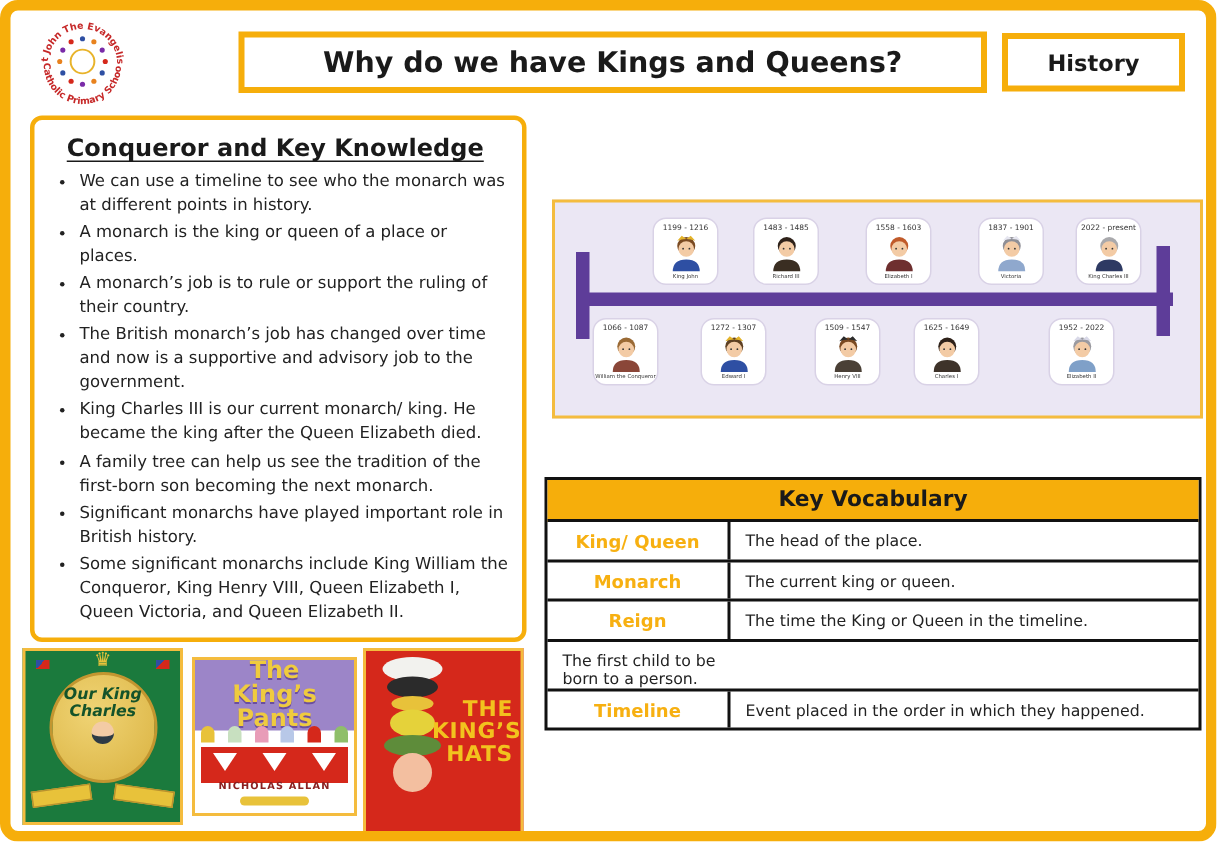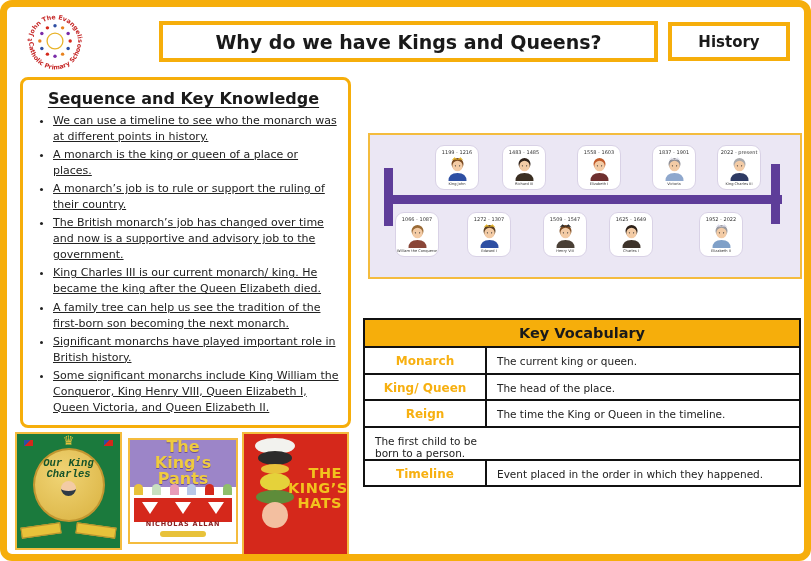--- a/index.html
+++ b/index.html
@@ -13,21 +13,21 @@
     box-sizing:border-box;display:flex;align-items:center;justify-content:center;background:#fff;}
   .title-box h1{margin:0;font-size:19px;font-weight:bold;}
   .subject-box{position:absolute;left:661px;top:15px;width:122px;height:39px;border:4px solid var(--gold,#F6AE0B);
     box-sizing:border-box;display:flex;align-items:center;justify-content:center;font-size:15px;font-weight:bold;background:#fff;}
 
   
   .knowledge{position:absolute;left:13px;top:70px;width:331px;height:351px;border:3px solid var(--gold,#F6AE0B);
     border-radius:8px;box-sizing:border-box;padding:6px 8px 0 4px;background:#fff;}
   .knowledge h2{margin:3px 0 5px;text-align:center;font-size:16px;text-decoration:underline;text-underline-offset:3px;}
   .knowledge ul{margin:2px 0 0;padding-left:26px;}
-  .knowledge li{font-size:11px;line-height:1.46;margin-bottom:2px;color:#222;text-decoration:underline;}
+  .knowledge li{font-size:11px;line-height:1.46;margin-bottom:2px;color:#222;}
 
   
   .timeline{position:absolute;left:361px;top:126px;width:434px;height:146px;background:var(--timeline-bg,#EBE7F4);
     border:2px solid #F4BC3E;box-sizing:border-box;}
   .tl-axis{position:absolute;left:14px;top:60px;width:398px;height:9px;background:var(--purple,#5E3D99);}
   .tl-cap{position:absolute;width:9px;background:var(--purple,#5E3D99);}
   .tl-cap.left{left:14px;top:33px;height:58px;}
   .tl-cap.right{left:401px;top:29px;height:60px;}
   .tl-row{position:absolute;left:0;top:0;width:100%;height:100%;}
   .monarch-card{position:absolute;width:44px;height:45px;background:#fff;border:1px solid #D9D2E6;border-radius:9px;
@@ -48,21 +48,21 @@
   .vocab-term{border-right:2px solid #111;display:flex;justify-content:center;font-weight:bold;font-size:12px;
     color:var(--term-gold,#F7B011);padding-top:6px;}
   .vocab-def{font-size:10.5px;color:#222;padding:7px 4px 0 10px;}
 
   
   .book{position:absolute;box-sizing:border-box;border:2px solid #F4BC3E;overflow:hidden;}
   .book1{left:8px;top:425px;width:107px;height:118px;background:var(--book-green,#1B7A3D);}
   .b1-crown{position:absolute;left:50%;transform:translateX(-50%);top:0px;color:#E8C23A;font-size:13px;line-height:13px;}
   .b1-medal{position:absolute;left:50%;top:14px;transform:translateX(-50%);width:72px;height:74px;border-radius:50%;
     background:radial-gradient(circle at 40% 35%, #F0D475, #D9B13F);border:2px solid #C29630;box-sizing:border-box;
-    display:flex;flex-direction:column;align-items:center;font-family:Liberation Mono, monospace;}
+    display:flex;flex-direction:column;align-items:center;}
   .b1-title{margin-top:8px;width:56px;text-align:center;font-size:10.5px;line-height:1.05;font-weight:bold;
     font-style:italic;color:#14532A;}
   .b1-face{width:15px;height:15px;border-radius:50%;background:#F3CBA5;margin-top:1px;border-bottom:5px solid #2E3A45;box-sizing:border-box;}
   .b1-ribbon{position:absolute;bottom:12px;width:40px;height:11px;background:#E8C23A;border:1px solid #B8922E;box-sizing:border-box;}
   .b1-ribbon.l{left:4px;transform:rotate(-8deg);} .b1-ribbon.r{right:4px;transform:rotate(8deg);}
   .b1-flag{position:absolute;top:6px;width:9px;height:6px;background:linear-gradient(135deg,#2E4FA3 40%,#D5281B 40%);}
   .b1-flag.l{left:7px;} .b1-flag.r{right:7px;}
 
   .book2{left:121px;top:431px;width:110px;height:106px;background:#fff;}
   .b2-top{position:absolute;left:0;top:0;width:100%;height:46%;background:var(--book-purple,#9C85C8);
@@ -125,21 +125,21 @@
 
   <div class="title-box">
     <h1>Why do we have Kings and Queens?</h1>
   </div>
 
   <div class="subject-box">
     <span>History</span>
   </div>
 
   <div class="knowledge">
-    <h2>Sequence and Key Knowledge</h2>
+    <h2>Conqueror and Key Knowledge</h2>
     <ul>
 
     <li>We can use a timeline to see who the monarch was at different points in history.</li>
         <li>A monarch is the king or queen of a place or places.</li>
         <li>A monarch’s job is to rule or support the ruling of their country.</li>
         <li>The British monarch’s job has changed over time and now is a supportive and advisory job to the government.</li>
         <li>King Charles III is our current monarch/ king. He became the king after the Queen Elizabeth died.</li>
         <li>A family tree can help us see the tradition of the first-born son becoming the next monarch.</li>
         <li>Significant monarchs have played important role in British history.</li>
         <li>Some significant monarchs include King William the Conqueror, King Henry VIII, Queen Elizabeth I, Queen Victoria, and Queen Elizabeth II.</li>
@@ -278,26 +278,26 @@
           <div class="m-name">Elizabeth II</div>
         </div>
       </div>
   </div>
 
   <div class="vocab">
     <div class="vocab-header">Key Vocabulary</div>
     <div class="vocab-rows">
 
     <div class="vocab-row">
+          <div class="vocab-term">King/ Queen</div>
+          <div class="vocab-def">The head of the place.</div>
+        </div>
+        <div class="vocab-row">
           <div class="vocab-term">Monarch</div>
           <div class="vocab-def">The current king or queen.</div>
-        </div>
-        <div class="vocab-row">
-          <div class="vocab-term">King/ Queen</div>
-          <div class="vocab-def">The head of the place.</div>
         </div>
         <div class="vocab-row">
           <div class="vocab-term">Reign</div>
           <div class="vocab-def">The time the King or Queen in the timeline.</div>
         </div>
         <div class="vocab-row">
           <div class="vocab-def">The first child to be born to a person.</div>
         </div>
         <div class="vocab-row">
           <div class="vocab-term">Timeline</div>

